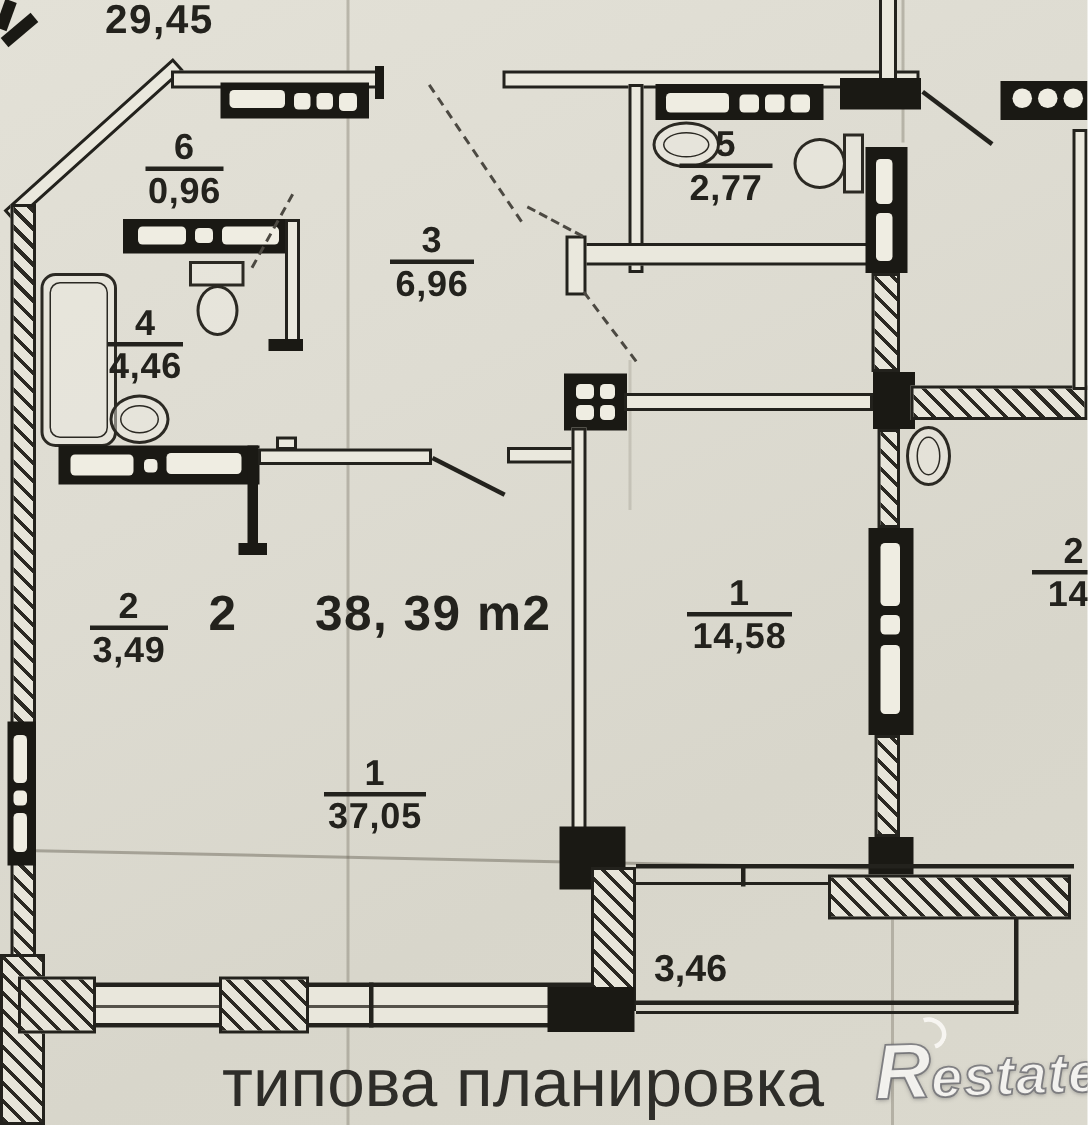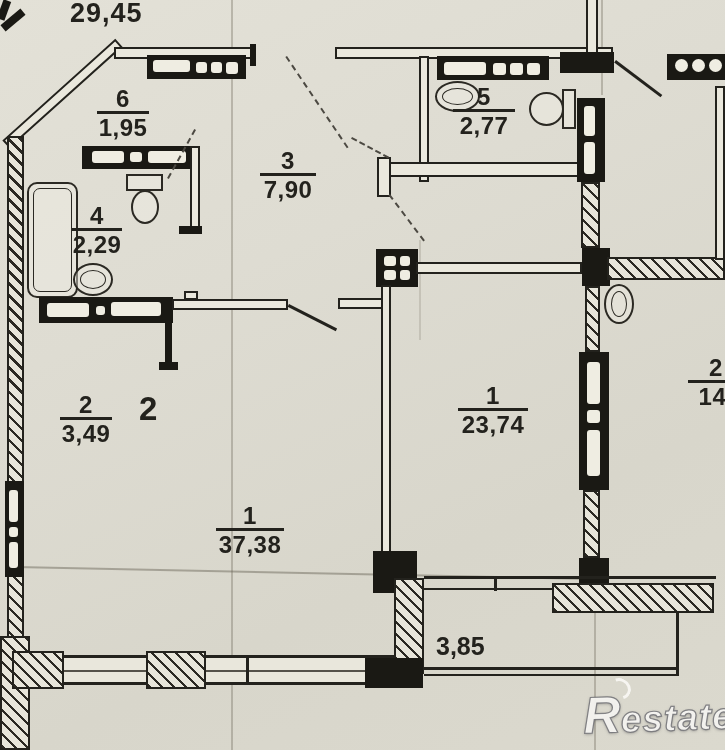--- a/index.html
+++ b/index.html
@@ -164,62 +164,64 @@
   <i class="lh" style="left:424px;top:588px;width:130px;height:2px"></i>
   <i class="lv" style="left:494px;top:578px;height:13px"></i>
   <i class="h" style="left:552px;top:583px;width:162px;height:30px"></i>
   <i class="lv" style="left:676px;top:612px;height:62px"></i>
   <i class="lh" style="left:424px;top:667px;width:255px"></i>
   <i class="lh" style="left:424px;top:674px;width:255px;height:2px"></i>
 
   <div class="rlabel" style="left:97px;top:86px;width:52px">
     <span class="rnum">6</span>
     <span class="rline"></span>
-    <span class="rarea">1,95</span>
+    <span class="rarea">0,96</span>
   </div>
   <div class="rlabel" style="left:72px;top:203px;width:50px">
     <span class="rnum">4</span>
     <span class="rline"></span>
-    <span class="rarea">2,29</span>
+    <span class="rarea">4,46</span>
   </div>
   <div class="rlabel" style="left:260px;top:148px;width:56px">
     <span class="rnum">3</span>
     <span class="rline"></span>
-    <span class="rarea">7,90</span>
+    <span class="rarea">6,96</span>
   </div>
   <div class="rlabel" style="left:453px;top:84px;width:62px">
     <span class="rnum">5</span>
     <span class="rline"></span>
     <span class="rarea">2,77</span>
   </div>
   <div class="rlabel" style="left:60px;top:392px;width:52px">
     <span class="rnum">2</span>
     <span class="rline"></span>
     <span class="rarea">3,49</span>
   </div>
   <div class="rlabel" style="left:216px;top:503px;width:68px">
     <span class="rnum">1</span>
     <span class="rline"></span>
-    <span class="rarea">37,38</span>
+    <span class="rarea">37,05</span>
   </div>
   <div class="rlabel" style="left:458px;top:383px;width:70px">
     <span class="rnum">1</span>
     <span class="rline"></span>
-    <span class="rarea">23,74</span>
+    <span class="rarea">14,58</span>
   </div>
   <div class="rlabel" style="left:688px;top:355px;width:56px">
     <span class="rnum">2</span>
     <span class="rline"></span>
     <span class="rarea">14,</span>
   </div>
-  <span class="txt balc" style="left:436px;top:632px">3,85</span>
+  <span class="txt balc" style="left:436px;top:632px">3,46</span>
 
   <span class="txt sum" style="left:139px;top:390px">2</span>
+  <span class="txt sum" style="left:210px;top:390px">38, 39 m2</span>
 
   <span class="txt toplabel" style="left:70px;top:-2px">29,45</span>
 
+  <span class="caption" style="left:148px;top:696px">типова планировка</span>
 
   <span class="wm" style="left:583px;top:683px">
     <span class="wm-arc"></span>
     <span class="wm-r">R</span><span class="wm-rest">estate</span>
   </span>
 
 </div>
 
 </body></html>

